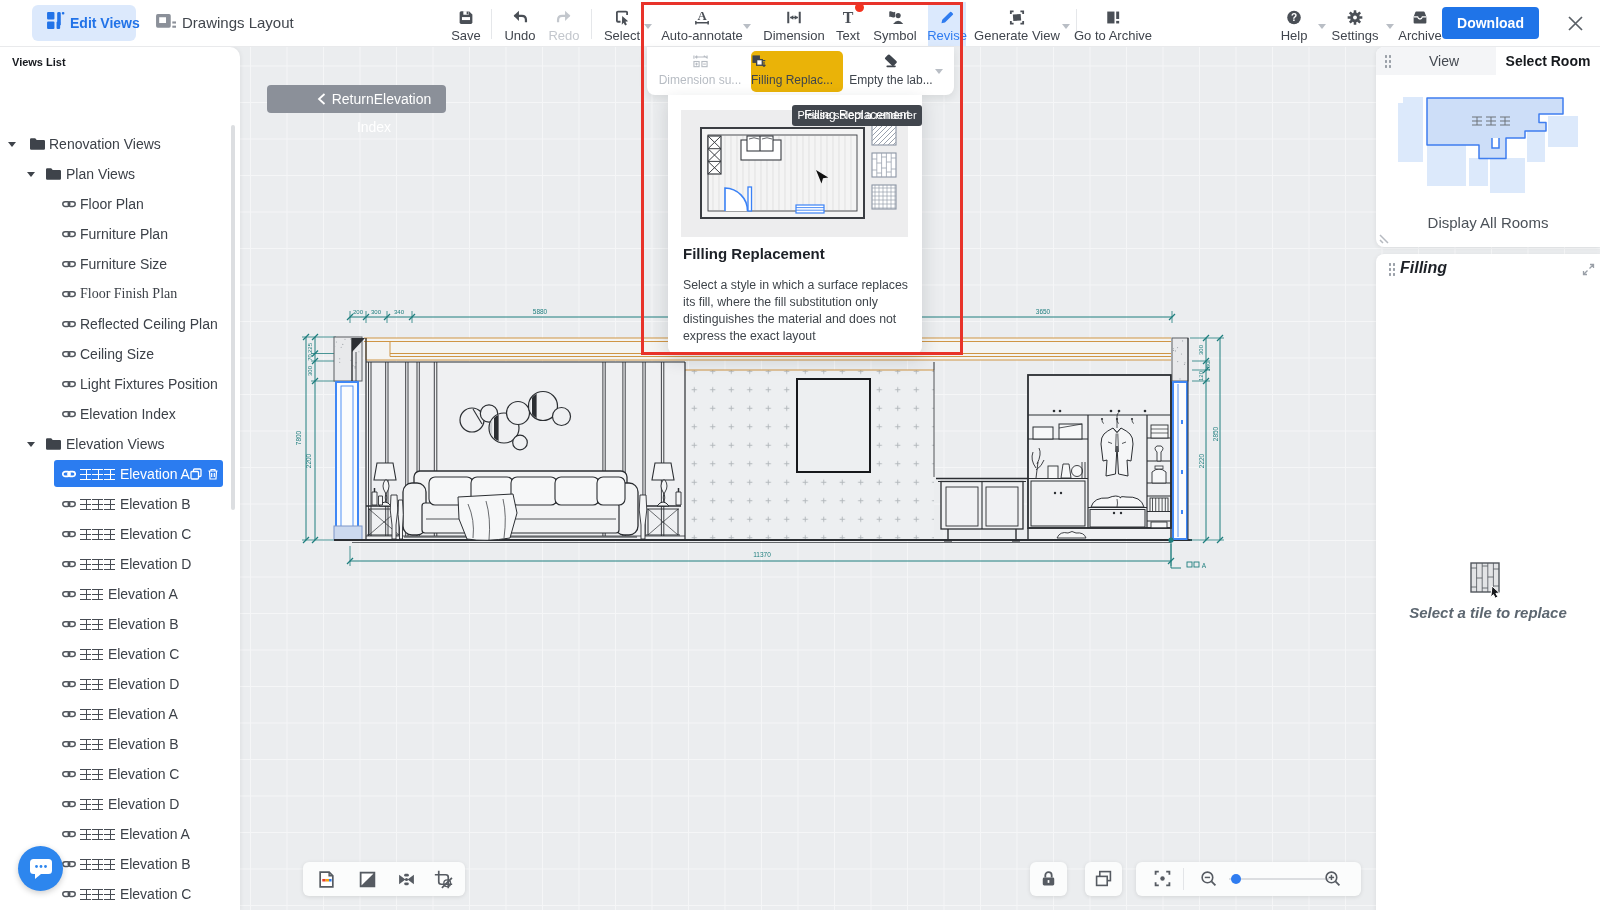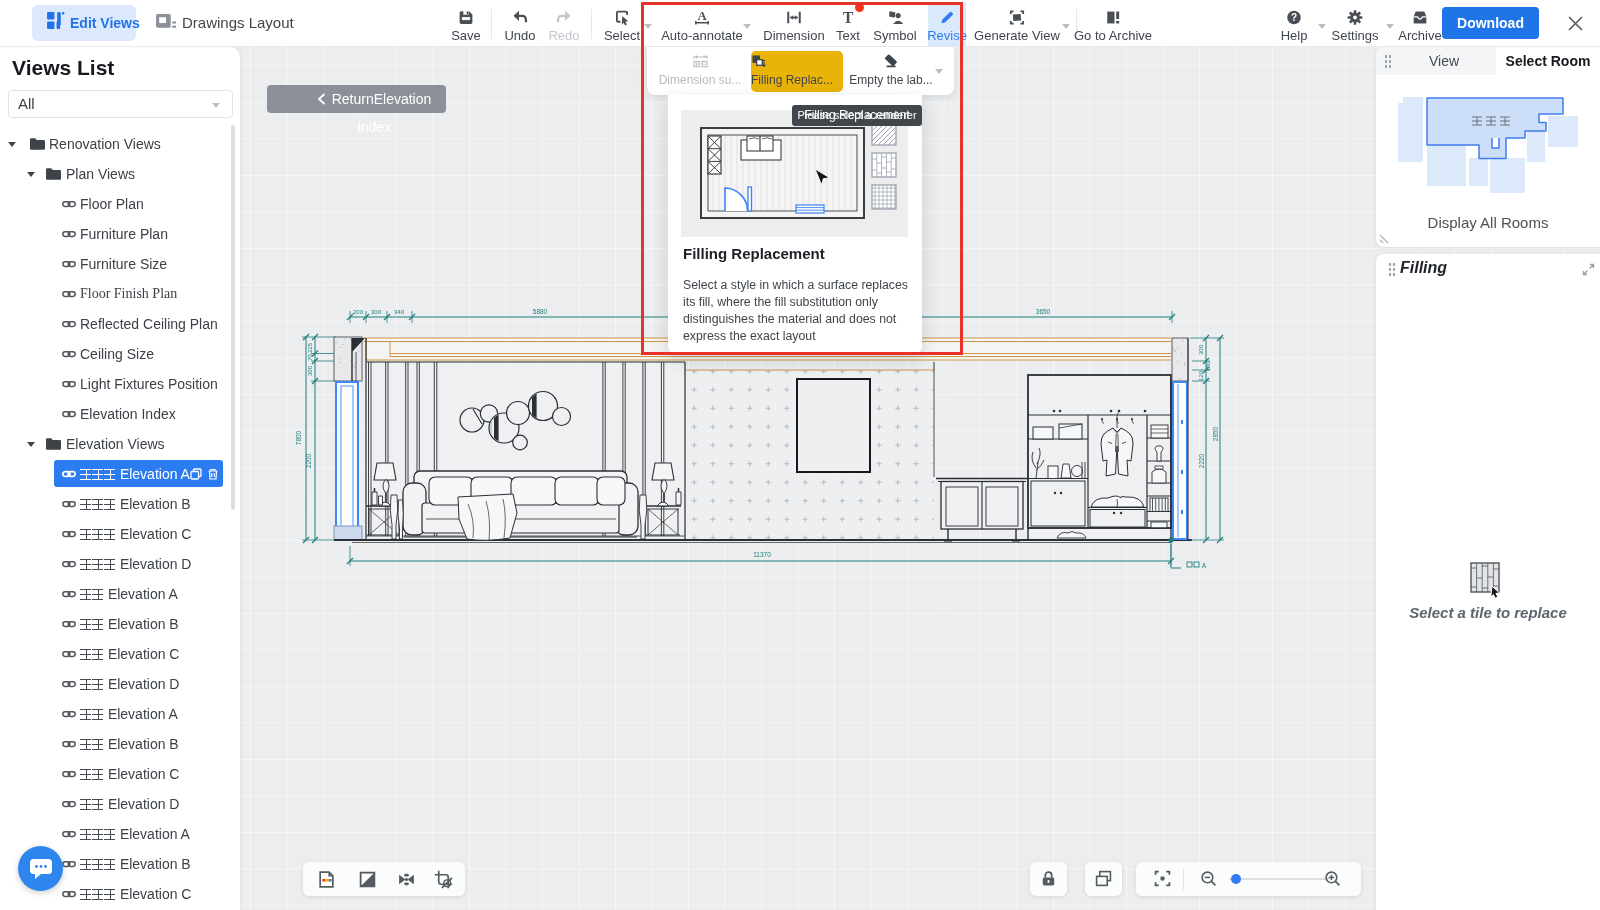--- a/index.html
+++ b/index.html
@@ -17,21 +17,21 @@
 .titem { position:absolute; top:0; height:47px; text-align:center; color:#40454d; }
 .titem .lab { position:absolute; bottom:4px; left:50%; transform:translateX(-50%); font-size:13px; white-space:nowrap; }
 .titem svg { position:absolute; top:9px; left:50%; transform:translateX(-50%); }
 .tsep { position:absolute; top:9px; width:1px; height:30px; background:#e5e7ea; }
 .caret { position:absolute; width:0; height:0; border-left:4px solid transparent; border-right:4px solid transparent; border-top:5px solid #b9bec5; }
 #editviews { position:absolute; left:32px; top:5px; width:104px; height:36px; background:#dce9fc; border-radius:6px; color:#2273e8; font-weight:bold; font-size:14px; line-height:36px; white-space:nowrap; padding-left:38px; }
 #drawlayout { position:absolute; left:152px; top:5px; height:36px; color:#41464d; font-size:15px; line-height:36px; padding-left:30px; white-space:nowrap; }
 #downloadbtn { position:absolute; left:1442px; top:7px; width:97px; height:32px; background:#1f74e8; border-radius:4px; color:#fff; font-size:14px; font-weight:bold; text-align:center; line-height:32px; }
 
 #sidebar { position:absolute; left:0; top:47px; width:240px; height:863px; background:#fff; border-radius:0 10px 0 0; box-shadow:1px 0 4px rgba(0,0,0,.06); z-index:20; overflow:hidden; }
-#sidebar h3 { position:absolute; left:12px; top:9px; font-size:21px; color:#16191e; }
+#sidebar h3 { position:absolute; left:12px; top:9px; font-size:11px; color:#16191e; }
 #allbox { position:absolute; left:8px; top:43px; width:225px; height:28px; border:1px solid #dfe2e6; border-radius:4px; font-size:15px; color:#3a3f46; line-height:26px; padding-left:9px; }
 #allbox .caret { right:12px; top:12px; }
 .trow { position:absolute; height:30px; line-height:30px; font-size:14px; color:#3c4148; white-space:nowrap; }
 .trow span[style*="top:"] { line-height:0; }
 #selrow { position:absolute; left:54px; top:413px; width:169px; height:27px; background:#2b7cf0; border-radius:3px; }
 #sbscroll { position:absolute; left:231px; top:78px; width:4px; height:385px; background:#dcdee1; border-radius:2px; }
 .cjk { display:inline-block; width:11px; height:11.5px; margin-right:1px; vertical-align:-1px;
   background:linear-gradient(#474c53,#474c53) 0 0/12px 1.3px no-repeat,
   linear-gradient(#474c53,#474c53) 0 5px/12px 1.3px no-repeat,
   linear-gradient(#474c53,#474c53) 0 10.7px/12px 1.3px no-repeat,
@@ -531,21 +531,20 @@
 <div id="downloadbtn">Download</div>
 <svg style="position:absolute;left:1566px;top:14px;" width="19" height="19" viewBox="0 0 19 19">
       <path d="M3 3 L16 16 M16 3 L3 16" stroke="#595f66" stroke-width="1.7"></path>
       <line x1="934" y1="362" x2="934" y2="370" stroke="#2b2e32" stroke-width="1"></line>
       <line x1="934" y1="370" x2="934" y2="477" stroke="#2b2e32" stroke-width="0.8"></line>
     </svg>
 </div>
 
 <div id="sidebar">
   <h3>Views List</h3>
-  <div id="allbox">All<span class="caret"></span></div>
   <div id="selrow"></div>
   <div id="sbscroll"></div>
 <div class="trow" style="top:82px;">
       <span class="tridown" style="position:absolute;left:8px;top:13px;"></span>
       <span style="position:absolute;left:30px;top:9px;"><svg width="15" height="12" viewBox="0 0 15 12">
           <path d="M0 1.5 Q0 .3 1.2 .3 L5.2 .3 L6.7 2 L13.8 2 Q15 2 15 3.2 L15 10.6 Q15 11.8 13.8 11.8 L1.2 11.8 Q0 11.8 0 10.6 Z" fill="#3e434a"></path>
           <line x1="934" y1="362" x2="934" y2="370" stroke="#2b2e32" stroke-width="1"></line>
           <line x1="934" y1="370" x2="934" y2="477" stroke="#2b2e32" stroke-width="0.8"></line>
         </svg></span>
       <span style="position:absolute;left:49px;">Renovation Views</span>

